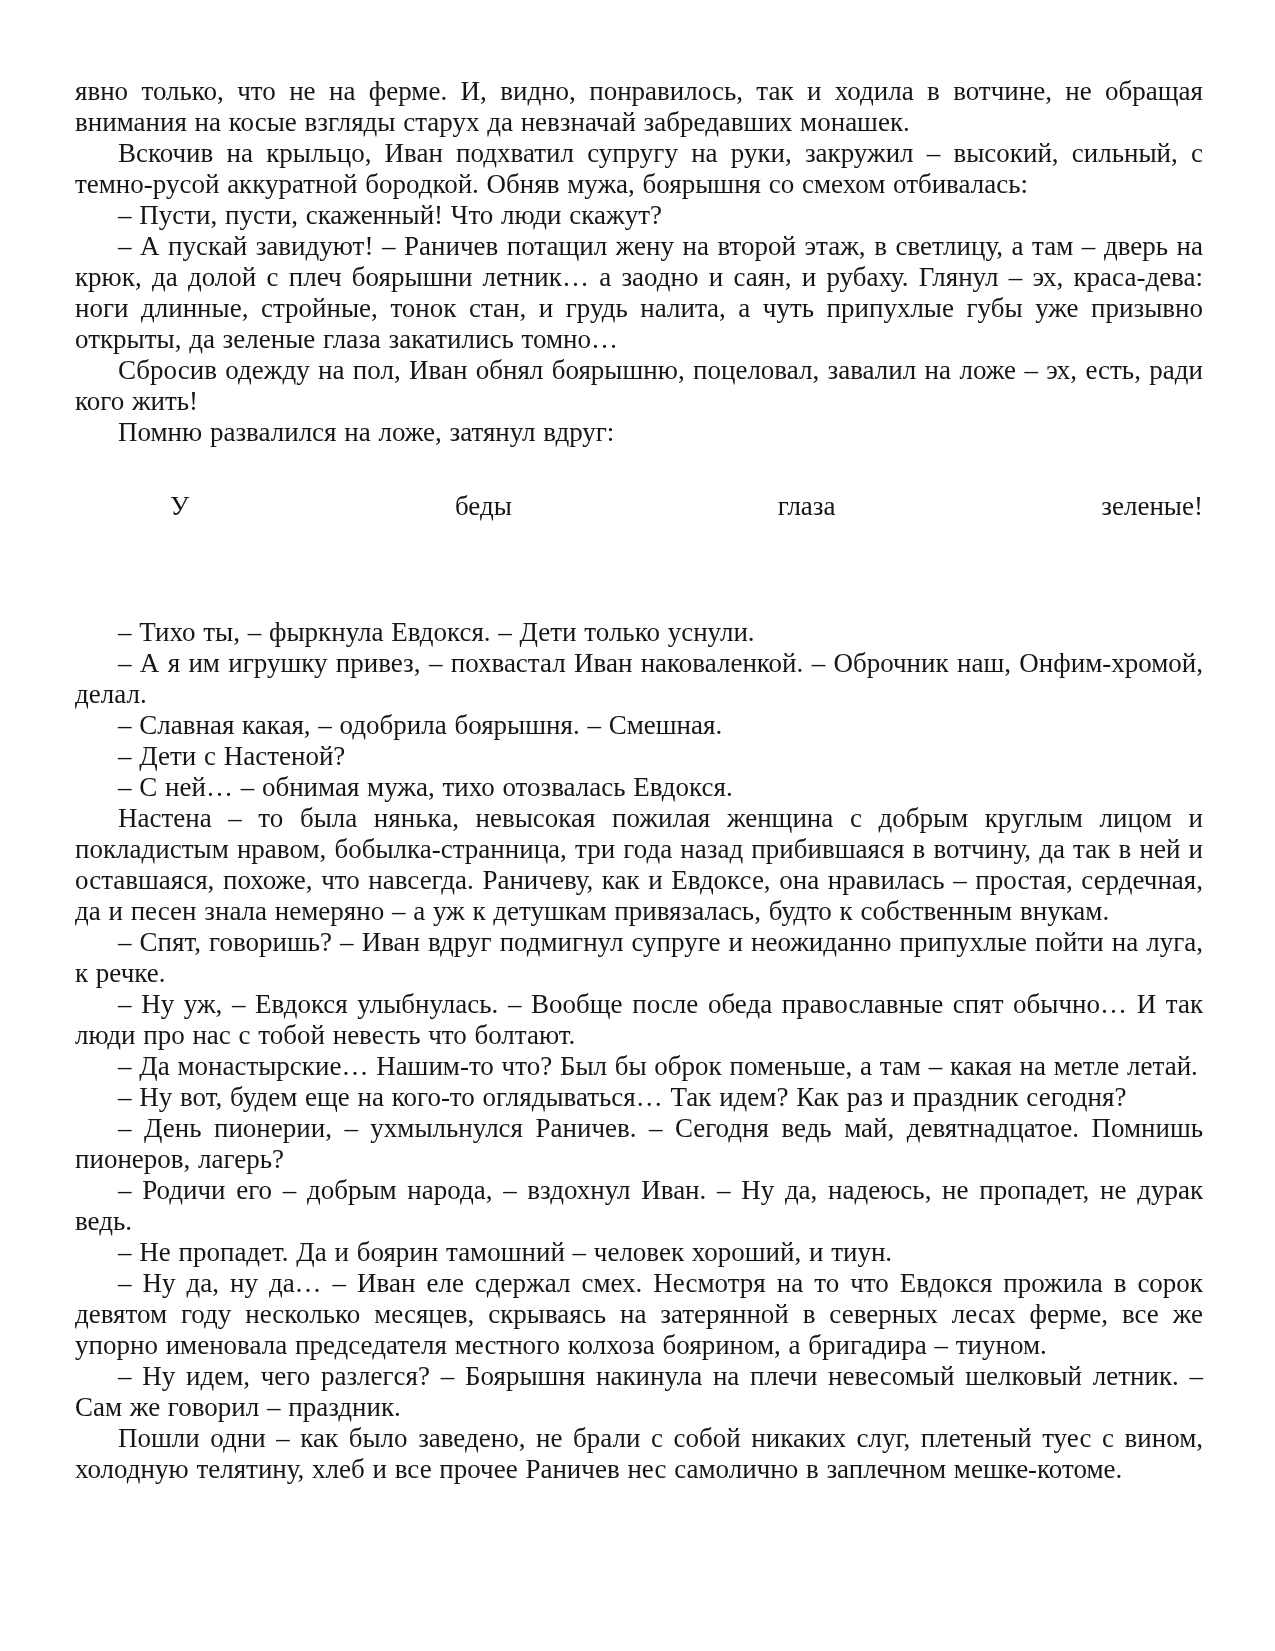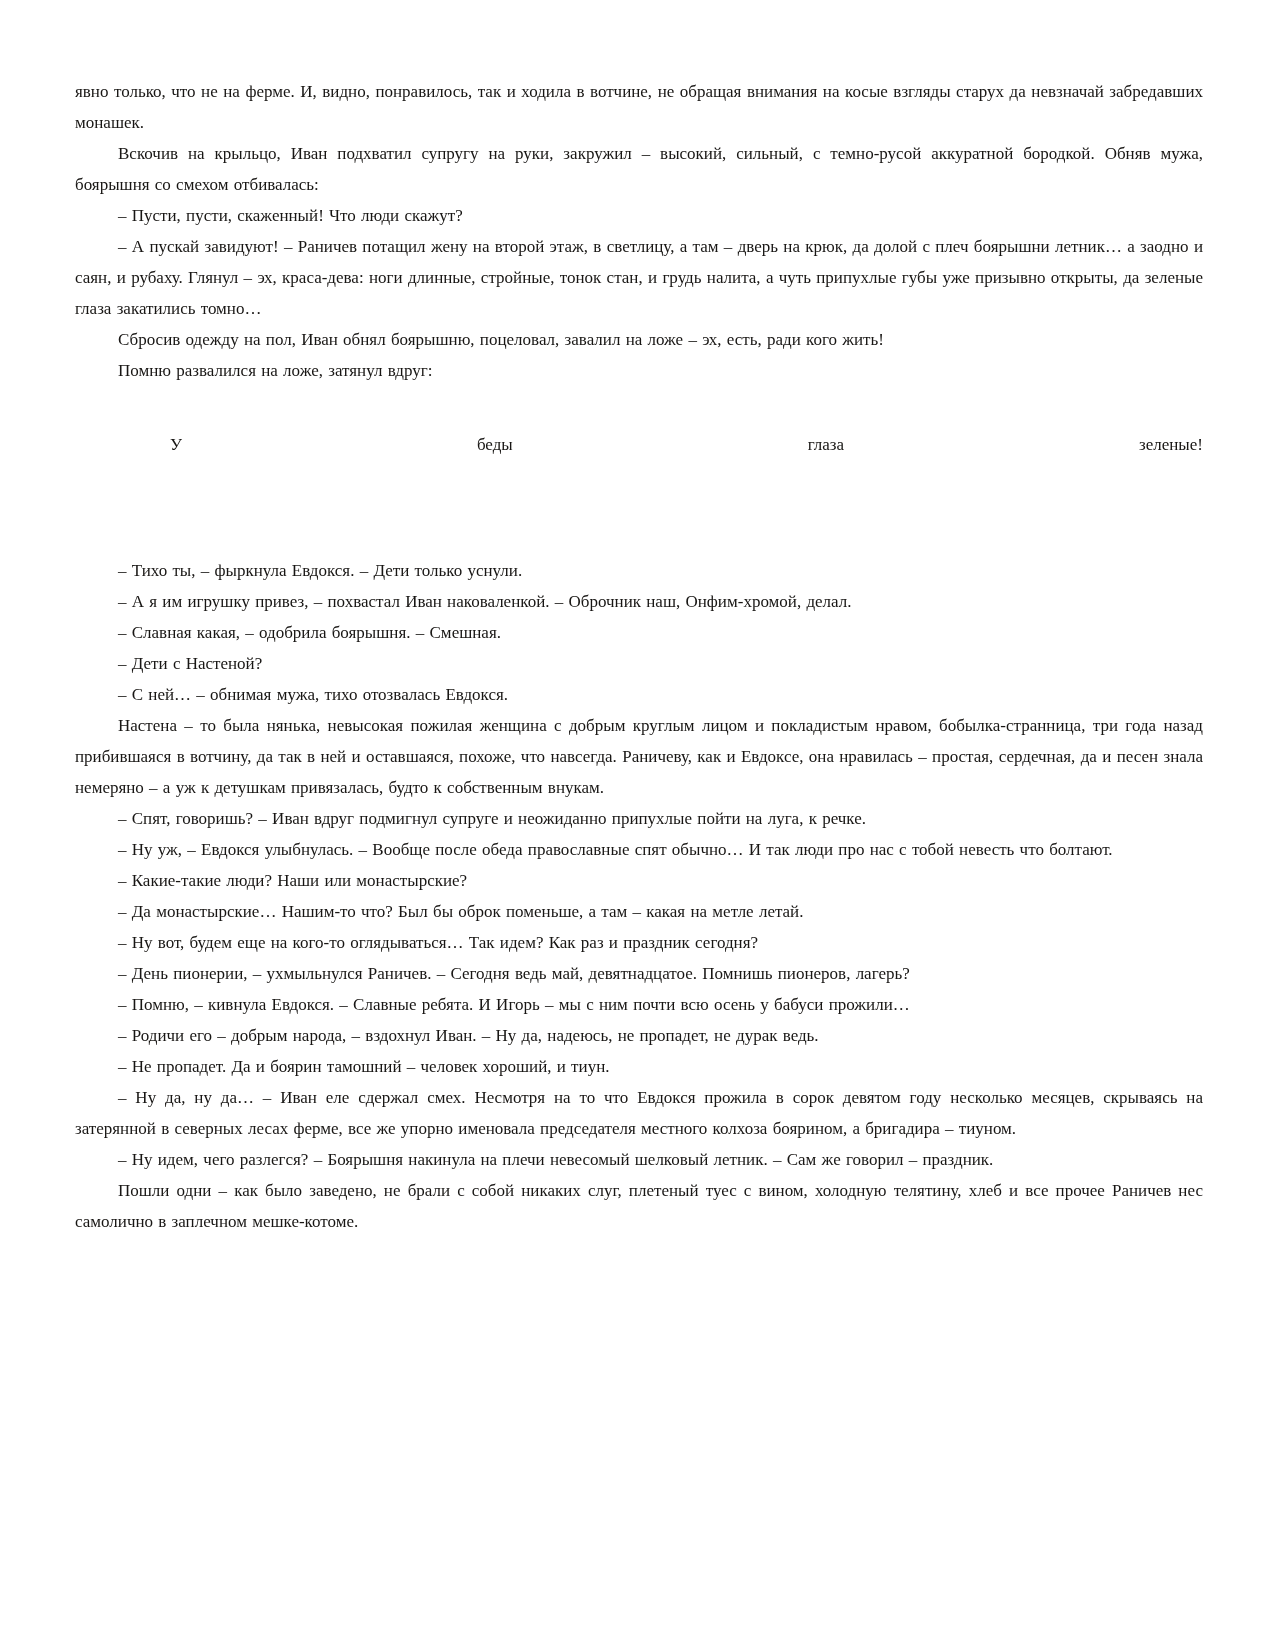--- a/index.html
+++ b/index.html
@@ -7,21 +7,21 @@
     padding: 0;
     background: #ffffff;
   }
   .page {
     box-sizing: border-box;
     width: 1275px;
     min-height: 1651px;
     background: #ffffff;
     padding: 76px 72px 60px 75px;
     font-family: "Liberation Serif", "DejaVu Serif", serif;
-    font-size: 17px;
+    font-size: 27px;
     line-height: 31px;
     color: #181614;
     overflow: hidden;
   }
   .page p {
     margin: 0;
     text-align: justify;
     text-indent: 43px;
     word-spacing: 1px;
   }
@@ -57,24 +57,22 @@
         <span>зеленые!</span>
       </div>
       <p>– Тихо ты, – фыркнула Евдокся. – Дети только уснули.</p>
       <p>– А я им игрушку привез, – похвастал Иван наковаленкой. – Оброчник наш, Онфим-хромой, делал.</p>
       <p>– Славная какая, – одобрила боярышня. – Смешная.</p>
       <p>– Дети с Настеной?</p>
       <p>– С ней… – обнимая мужа, тихо отозвалась Евдокся.</p>
       <p>Настена – то была нянька, невысокая пожилая женщина с добрым круглым лицом и покладистым нравом, бобылка-странница, три года назад прибившаяся в вотчину, да так в ней и оставшаяся, похоже, что навсегда. Раничеву, как и Евдоксе, она нравилась – простая, сердечная, да и песен знала немеряно – а уж к детушкам привязалась, будто к собственным внукам.</p>
       <p>– Спят, говоришь? – Иван вдруг подмигнул супруге и неожиданно припухлые пойти на луга, к речке.</p>
       <p>– Ну уж, – Евдокся улыбнулась. – Вообще после обеда православные спят обычно… И так люди про нас с тобой невесть что болтают.</p>
-      <p>– Какие-такие люди? Наши или монастырские?</p>
       <p>– Да монастырские… Нашим-то что? Был бы оброк поменьше, а там – какая на метле летай.</p>
       <p>– Ну вот, будем еще на кого-то оглядываться… Так идем? Как раз и праздник сегодня?</p>
       <p>– День пионерии, – ухмыльнулся Раничев. – Сегодня ведь май, девятнадцатое. Помнишь пионеров, лагерь?</p>
-      <p>– Помню, – кивнула Евдокся. – Славные ребята. И Игорь – мы с ним почти всю осень у бабуси прожили…</p>
       <p>– Родичи его – добрым народа, – вздохнул Иван. – Ну да, надеюсь, не пропадет, не дурак ведь.</p>
       <p>– Не пропадет. Да и боярин тамошний – человек хороший, и тиун.</p>
       <p>– Ну да, ну да… – Иван еле сдержал смех. Несмотря на то что Евдокся прожила в сорок девятом году несколько месяцев, скрываясь на затерянной в северных лесах ферме, все же упорно именовала председателя местного колхоза боярином, а бригадира – тиуном.</p>
       <p>– Ну идем, чего разлегся? – Боярышня накинула на плечи невесомый шелковый летник. – Сам же говорил – праздник.</p>
       <p>Пошли одни – как было заведено, не брали с собой никаких слуг, плетеный туес с вином, холодную телятину, хлеб и все прочее Раничев нес самолично в заплечном мешке-котоме.</p>
     </div>
 </div>
 
 </body></html>

